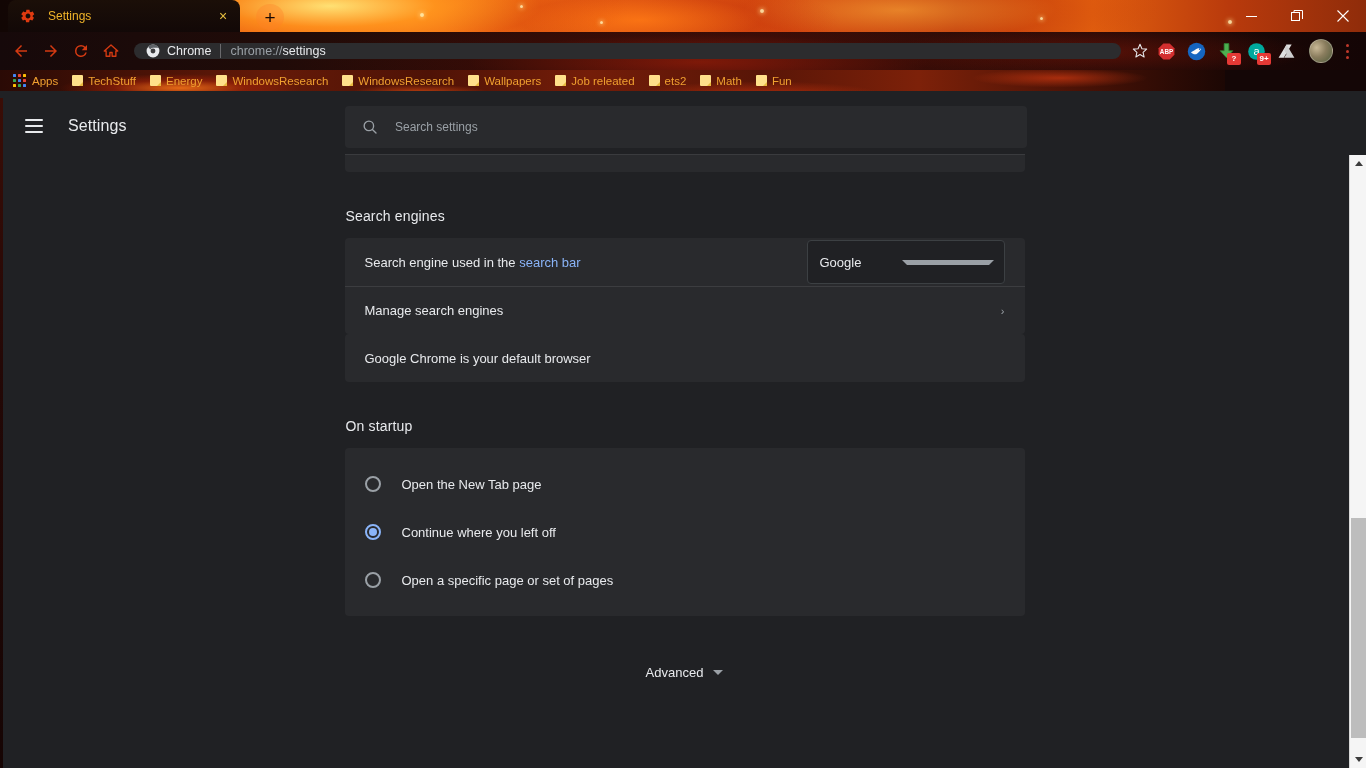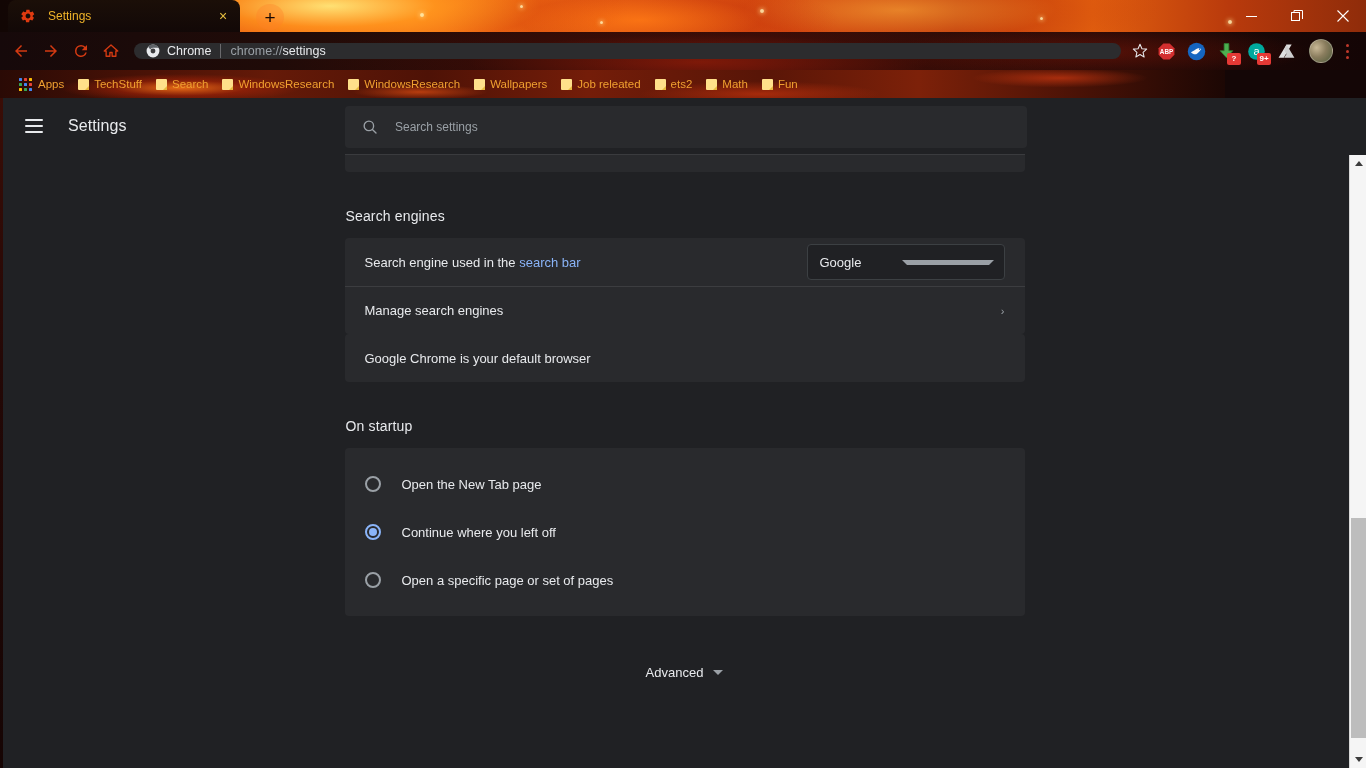--- a/index.html
+++ b/index.html
@@ -140,24 +140,24 @@
   .dotsmenu {
     width: 22px; flex: 0 0 22px;
     display: flex; flex-direction: column; align-items: center; gap: 3px;
     cursor: pointer; padding-right: 4px;
   }
   .dotsmenu i { width: 3px; height: 3px; border-radius: 50%; background: #c0392b; display: block; }
 
   
   .bookmarks {
     position: relative;
-    height: 28px;
+    height: 21px;
     background: #140606;
     display: flex; align-items: center;
-    padding: 0 12px;
+    padding: 0 6px;
     overflow: hidden;
   }
   .bm-lava {
     position: absolute; left: 0; top: 0; width: 1225px; height: 28px;
     background:
       radial-gradient(ellipse 120px 14px at 180px 18px, rgba(255,120,25,.85) 0%, rgba(190,40,8,.45) 55%, rgba(0,0,0,0) 100%),
       radial-gradient(ellipse 90px 10px at 420px 22px, rgba(255,90,20,.6) 0%, rgba(0,0,0,0) 75%),
       radial-gradient(ellipse 150px 16px at 760px 24px, rgba(230,60,15,.55) 0%, rgba(0,0,0,0) 80%),
       radial-gradient(ellipse 110px 12px at 1060px 8px, rgba(255,70,20,.5) 0%, rgba(0,0,0,0) 80%),
       linear-gradient(90deg, #2a0a05 0%, #4a1206 12%, #651a08 22%, #4e1206 35%, #741d09 48%, #581507 62%, #7d2109 75%, #4a1206 88%, #1c0704 100%);
@@ -266,21 +266,21 @@
     padding: 0 20px;
     color: #e8eaed; font-size: 13px;
     cursor: pointer;
   }
   .row.divided { border-top: 1px solid #3c3d40; }
   .row-label { flex: 1; }
   .row-label a { color: #8ab4f8; text-decoration: none; cursor: pointer; }
   .row.static { cursor: default; }
 
   .select {
-    width: 198px; height: 36px;
+    width: 198px; height: 44px;
     background: #202124;
     border: 1px solid #3c4043;
     border-radius: 4px;
     display: flex; align-items: center;
     padding: 0 10px 0 12px;
     font-size: 13px; color: #e8eaed;
     cursor: pointer;
   }
   .select span { flex: 1; }
   .caret-down {
@@ -494,21 +494,21 @@
       </span>
       <span class="bm-label">Apps</span>
     </div>
 
     <div class="bm-item">
       <span class="bm-folder"></span>
       <span class="bm-label">TechStuff</span>
     </div>
     <div class="bm-item">
       <span class="bm-folder"></span>
-      <span class="bm-label">Search</span>
+      <span class="bm-label">Energy</span>
     </div>
     <div class="bm-item">
       <span class="bm-folder"></span>
       <span class="bm-label">WindowsResearch</span>
     </div>
     <div class="bm-item">
       <span class="bm-folder"></span>
       <span class="bm-label">WindowsResearch</span>
     </div>
     <div class="bm-item">

